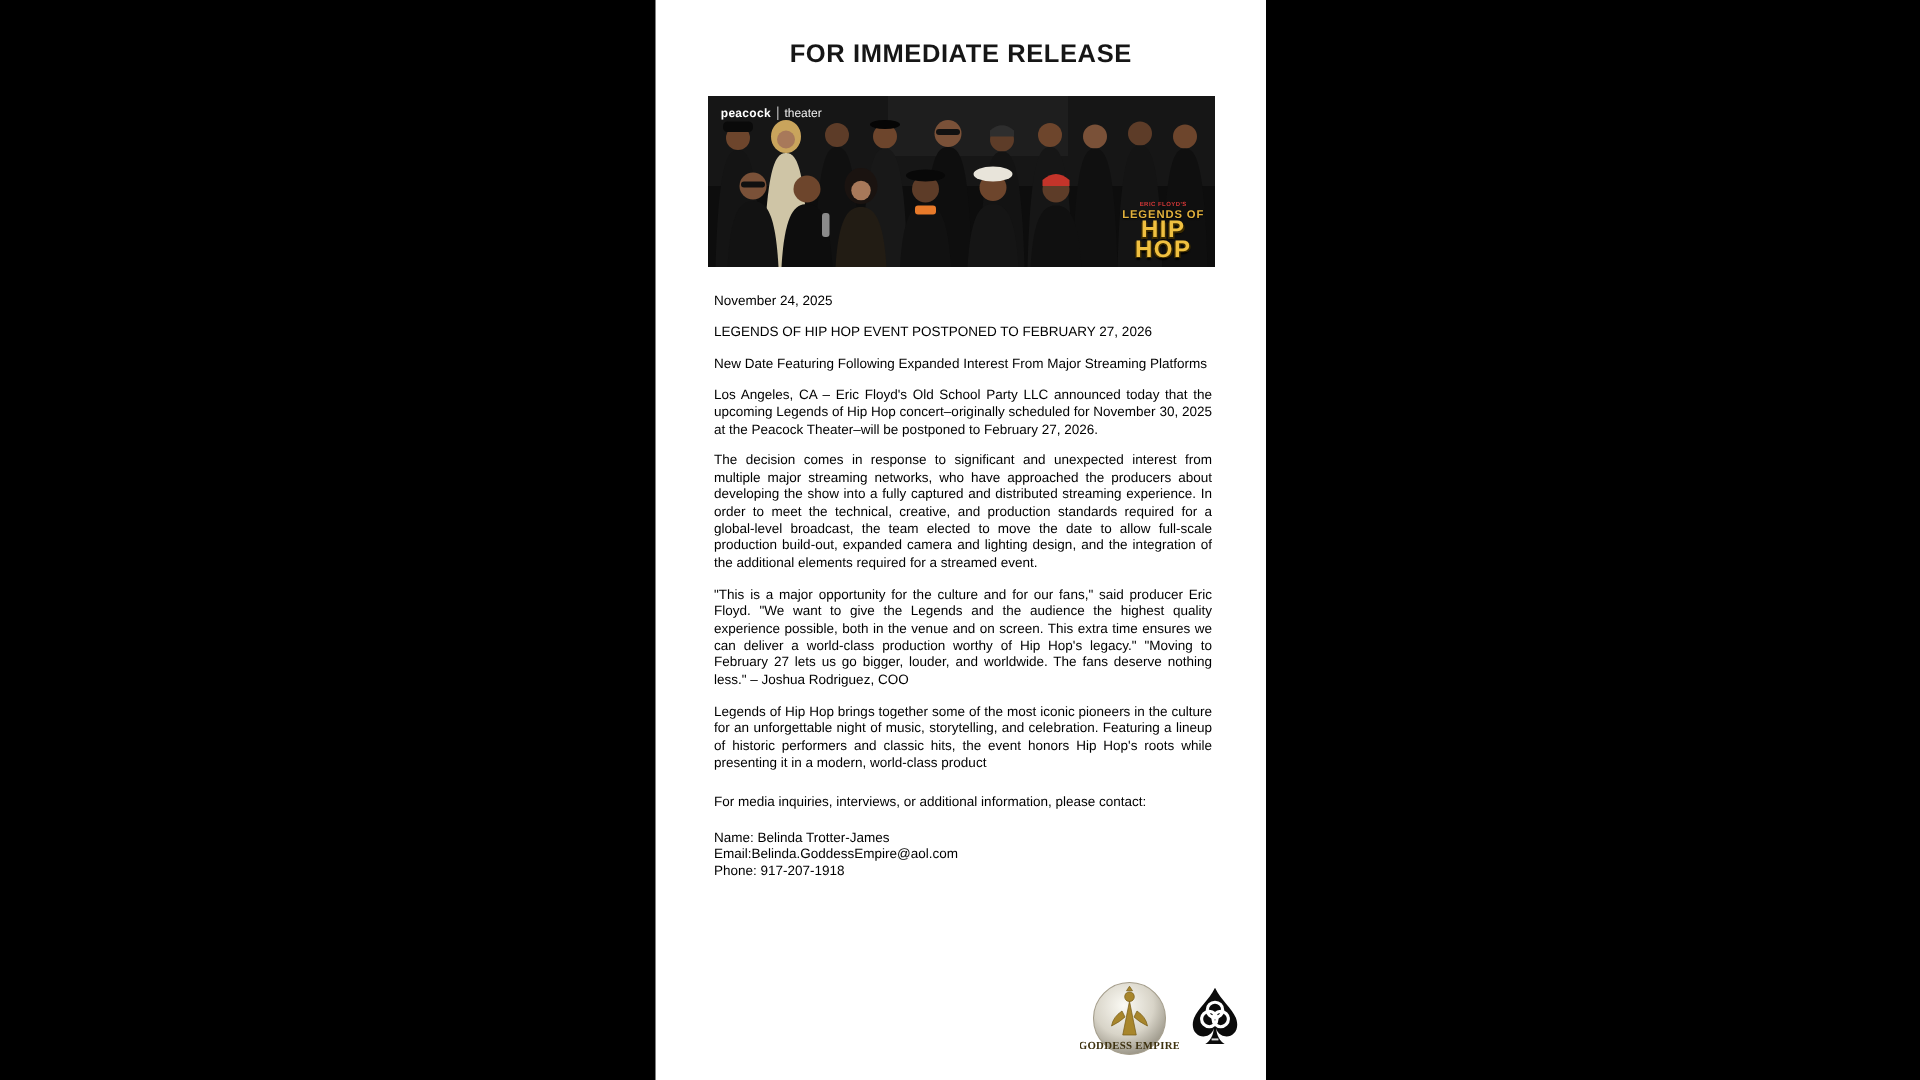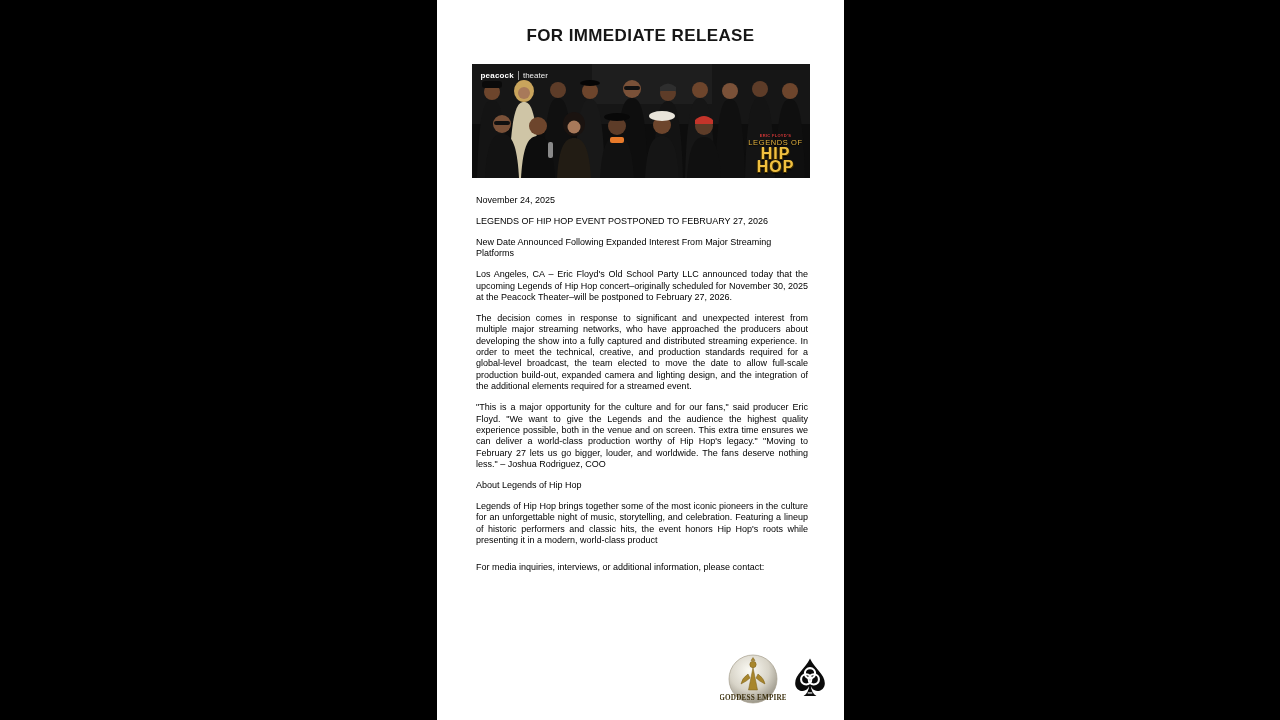--- a/index.html
+++ b/index.html
@@ -40,21 +40,21 @@
 
   .hero-logo {
     position:absolute; right:3px; bottom:5px; width:62px;
     text-align:center; line-height:1;
   }
   .hero-logo .presenter {
     color:#d23737; font-size:4px; font-weight:bold; letter-spacing:0.3px;
     margin-bottom:1px;
   }
   .hero-logo .legends-of {
-    color:#e2b13c; font-size:7.5px; font-weight:normal; letter-spacing:0.6px;
+    color:#e2b13c; font-size:7.5px; font-weight:bold; letter-spacing:0.6px;
     text-shadow:0 1px 1px #000; margin-bottom:1px;
   }
   .hero-logo .hip, .hero-logo .hop {
     color:#f0c040; font-size:16px; font-weight:900; letter-spacing:1px;
     line-height:13px;
     text-shadow:-1px 1px 0 #3a2a00, 1px 1px 0 #3a2a00, 0 2px 1px #000;
   }
 
   
   .body-text {
@@ -142,27 +142,31 @@
         <div class="presenter">ERIC FLOYD'S</div>
         <div class="legends-of">LEGENDS OF</div>
         <div class="hip">HIP</div>
         <div class="hop">HOP</div>
       </div>
     </div>
 
     <div class="body-text">
       <p>November 24, 2025</p>
       <p>LEGENDS OF HIP HOP EVENT POSTPONED TO FEBRUARY 27, 2026</p>
-      <p>New Date Announced Following Expanded Interest From Major Streaming Platforms</p>
+      <p>New Date Featuring Following Expanded Interest From Major Streaming Platforms</p>
       <p class="para">Los Angeles, CA – Eric Floyd's Old School Party LLC announced today that the upcoming Legends of Hip Hop concert–originally scheduled for November 30, 2025 at the Peacock Theater–will be postponed to February 27, 2026.</p>
       <p class="para">The decision comes in response to significant and unexpected interest from multiple major streaming networks, who have approached the producers about developing the show into a fully captured and distributed streaming experience. In order to meet the technical, creative, and production standards required for a global-level broadcast, the team elected to move the date to allow full-scale production build-out, expanded camera and lighting design, and the integration of the additional elements required for a streamed event.</p>
       <p class="para">"This is a major opportunity for the culture and for our fans," said producer Eric Floyd. "We want to give the Legends and the audience the highest quality experience possible, both in the venue and on screen. This extra time ensures we can deliver a world-class production worthy of Hip Hop's legacy." "Moving to February 27 lets us go bigger, louder, and worldwide. The fans deserve nothing less." – Joshua Rodriguez, COO</p>
-      <p class="about-heading">About Legends of Hip Hop</p>
       <p class="para">Legends of Hip Hop brings together some of the most iconic pioneers in the culture for an unforgettable night of music, storytelling, and celebration. Featuring a lineup of historic performers and classic hits, the event honors Hip Hop's roots while presenting it in a modern, world-class product</p>
       <p class="media-intro">For media inquiries, interviews, or additional information, please contact:</p>
+      <div class="contact-block">
+        <div>Name: Belinda Trotter-James</div>
+        <div>Email:Belinda.GoddessEmpire@aol.com</div>
+        <div>Phone: 917-207-1918</div>
+      </div>
     </div>
 
     <svg class="goddess-logo" width="66" height="54" viewBox="0 0 66 54">
       <defs>
         <radialGradient id="gg" cx="42%" cy="32%" r="75%">
           <stop offset="0%" stop-color="#fbfaf4"></stop>
           <stop offset="55%" stop-color="#d8d4c8"></stop>
           <stop offset="100%" stop-color="#8e897b"></stop>
         </radialGradient>
       </defs>

